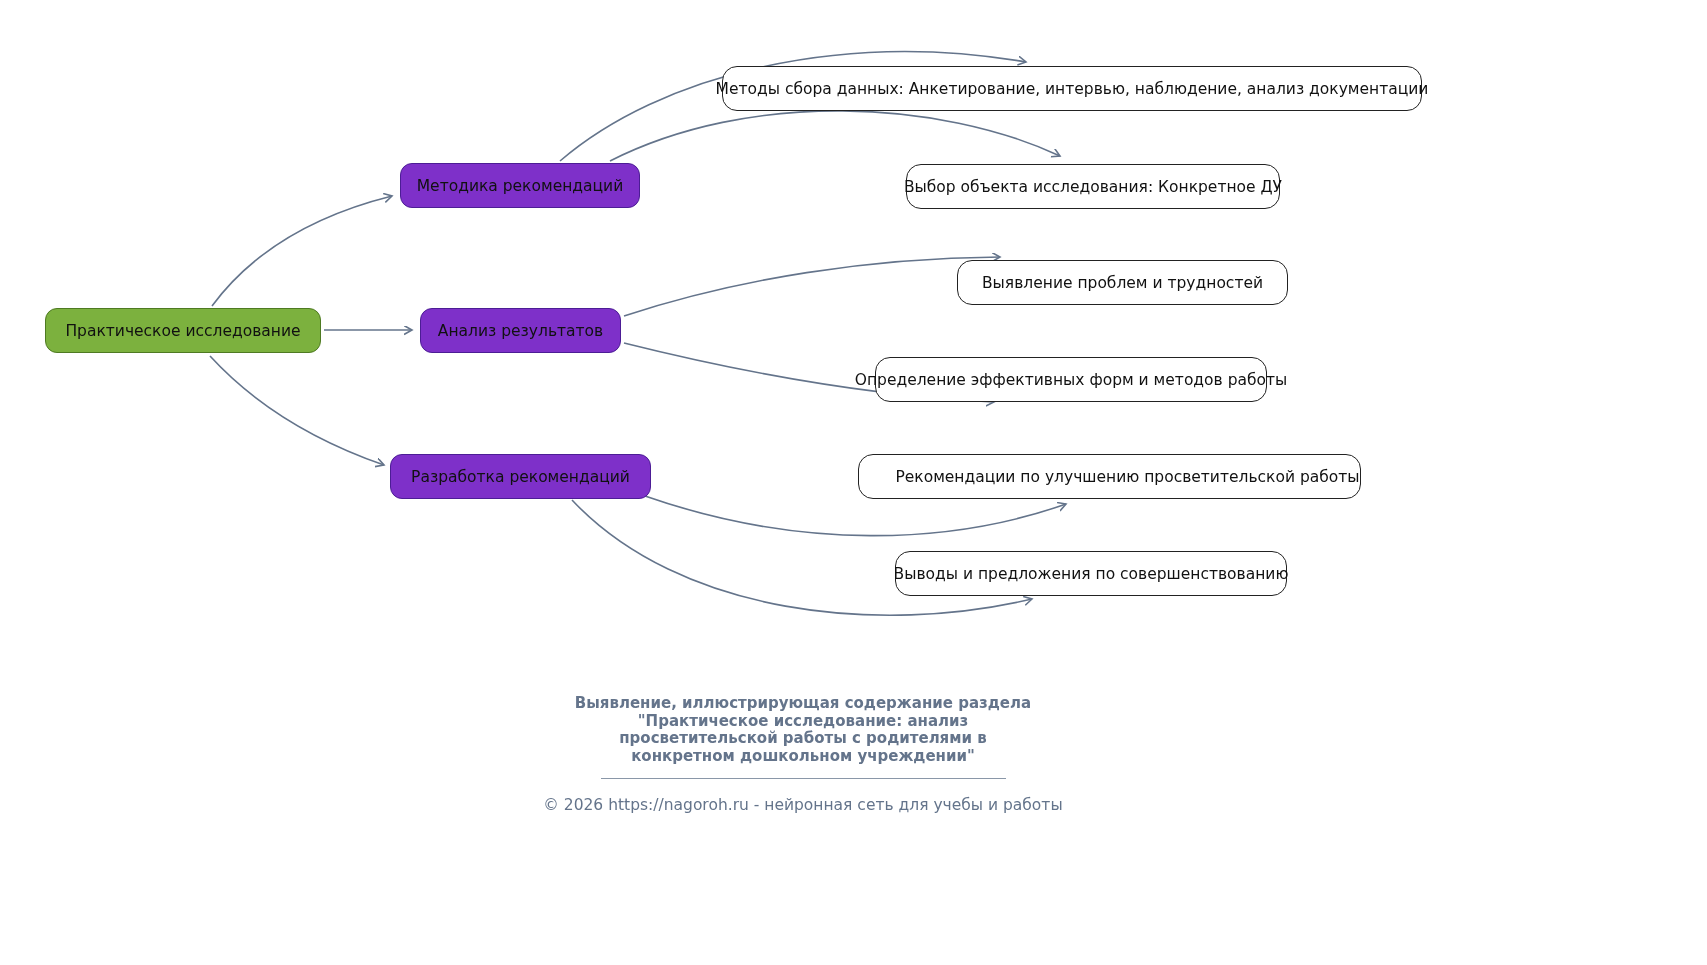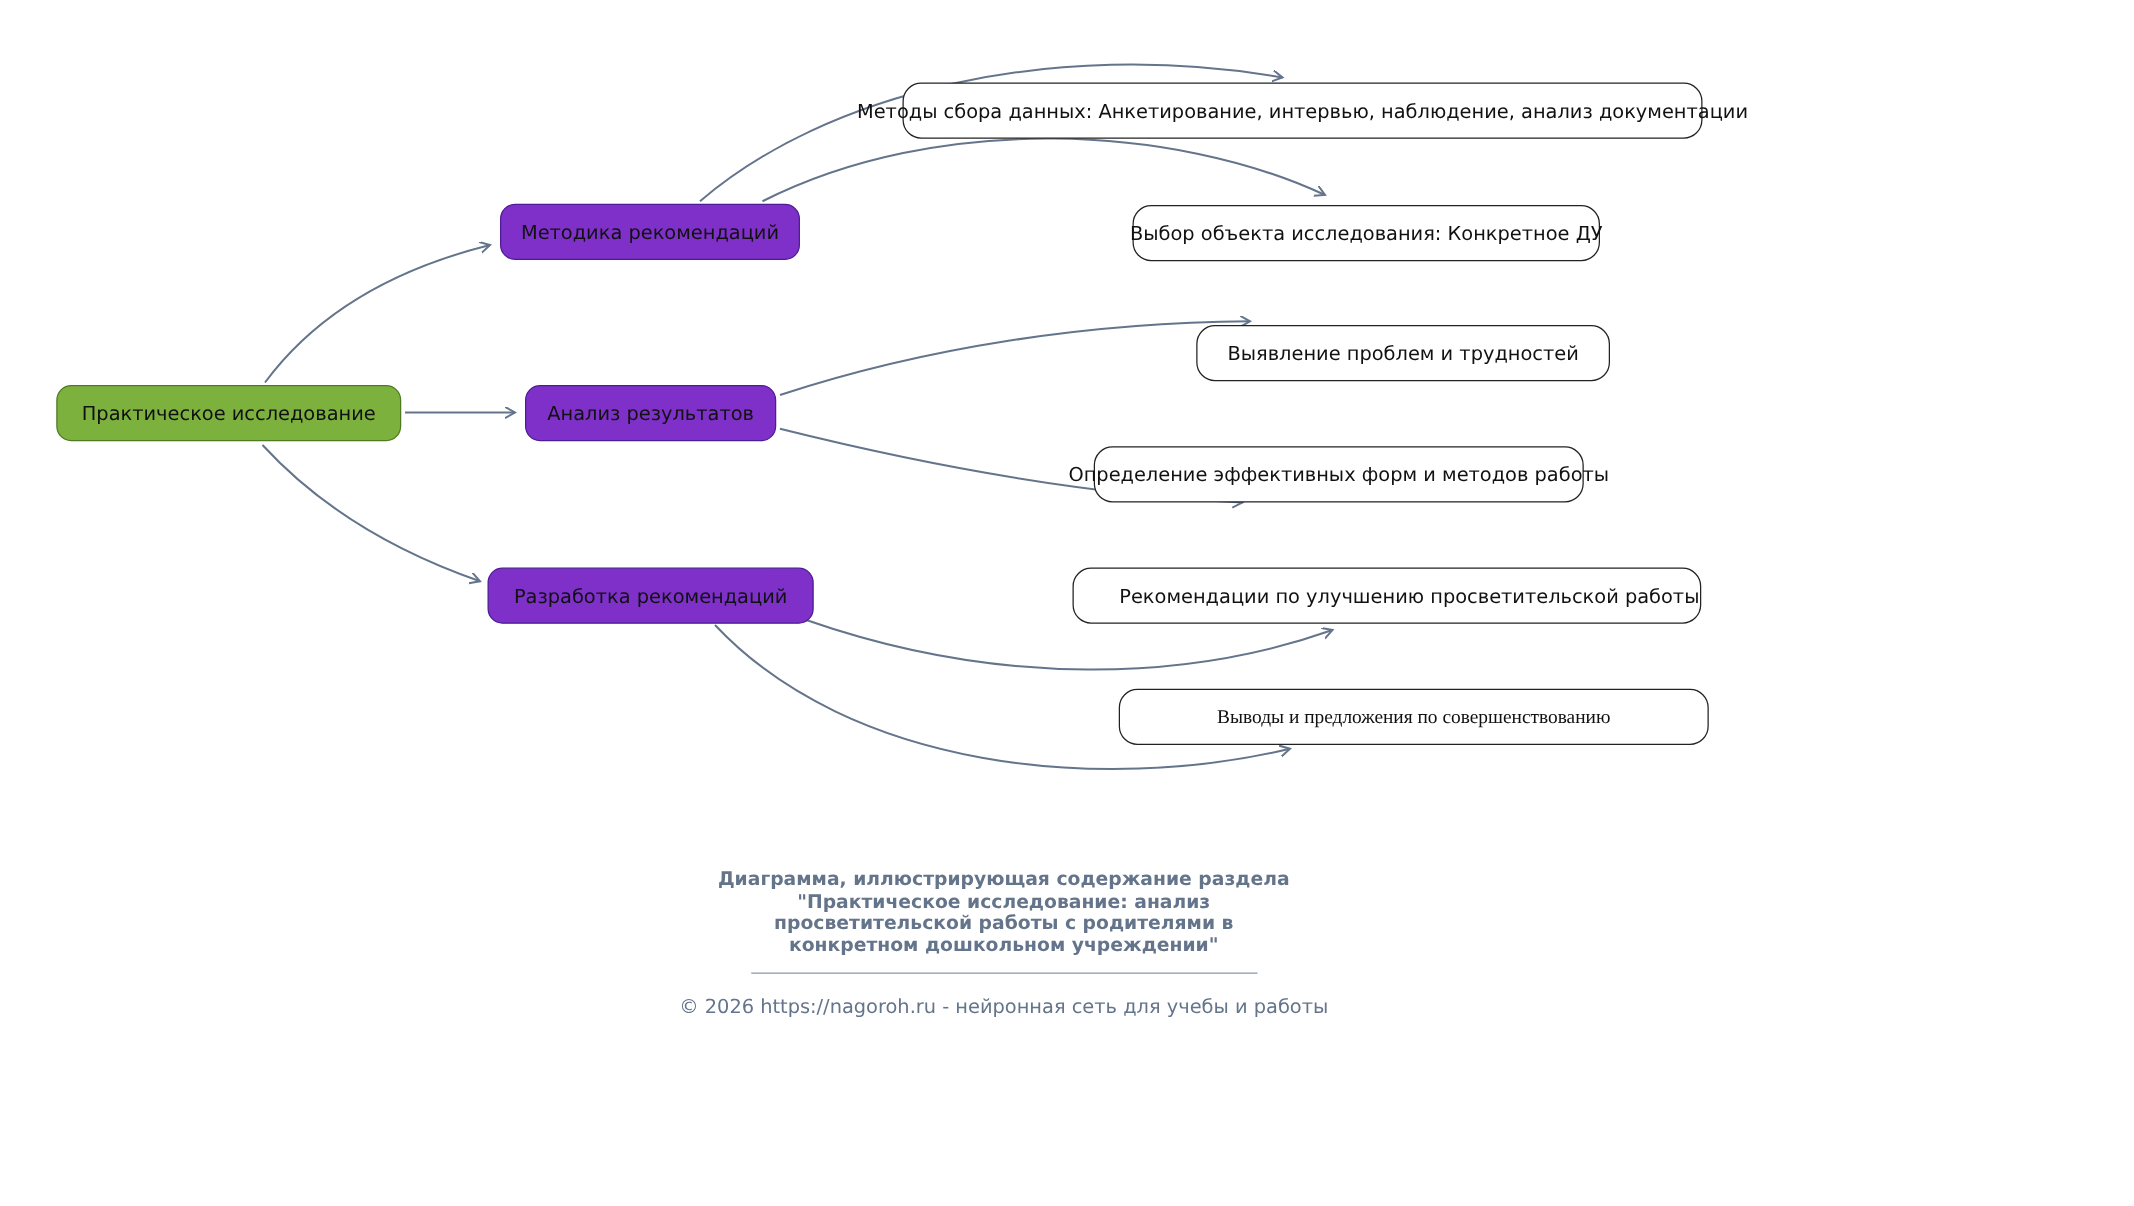--- a/index.html
+++ b/index.html
@@ -101,46 +101,46 @@
   </div>
 
   <div class="node node-branch" style="left:420px; top:308px; width:201px;">
     <span>Анализ результатов</span>
   </div>
 
   <div class="node node-branch" style="left:390px; top:454px; width:261px;">
     <span>Разработка рекомендаций</span>
   </div>
 
-  <div class="node node-leaf" style="left:722px; top:66px; width:640px;">
+  <div class="node node-leaf" style="left:722px; top:66px; width:700px;">
     <span>Методы сбора данных: Анкетирование, интервью, наблюдение, анализ документации</span>
   </div>
 
   <div class="node node-leaf" style="left:906px; top:164px; width:374px;">
     <span>Выбор объекта исследования: Конкретное ДУ</span>
   </div>
 
   <div class="node node-leaf" style="left:957px; top:260px; width:331px;">
     <span>Выявление проблем и трудностей</span>
   </div>
 
   <div class="node node-leaf" style="left:875px; top:357px; width:392px;">
     <span>Определение эффективных форм и методов работы</span>
   </div>
 
   <div class="node node-leaf" style="left:858px; top:454px; width:503px;padding-left:36px;">
     <span>Рекомендации по улучшению просветительской работы</span>
   </div>
 
-  <div class="node node-leaf" style="left:895px; top:551px; width:472px;font-family:Liberation Serif, serif;">
+  <div class="node node-leaf" style="left:895px; top:551px; width:392px;">
     <span>Выводы и предложения по совершенствованию</span>
   </div>
 
   <div class="caption">
-    <span class="caption-line">Диаграмма, иллюстрирующая содержание раздела</span>
+    <span class="caption-line">Выявление, иллюстрирующая содержание раздела</span>
     <span class="caption-line">"Практическое исследование: анализ</span>
     <span class="caption-line">просветительской работы с родителями в</span>
     <span class="caption-line">конкретном дошкольном учреждении"</span>
     <div class="caption-separator"></div>
     <span class="caption-copyright">© 2026 https://nagoroh.ru - нейронная сеть для учебы и работы</span>
   </div>
 
 </div>
 
 </body></html>

